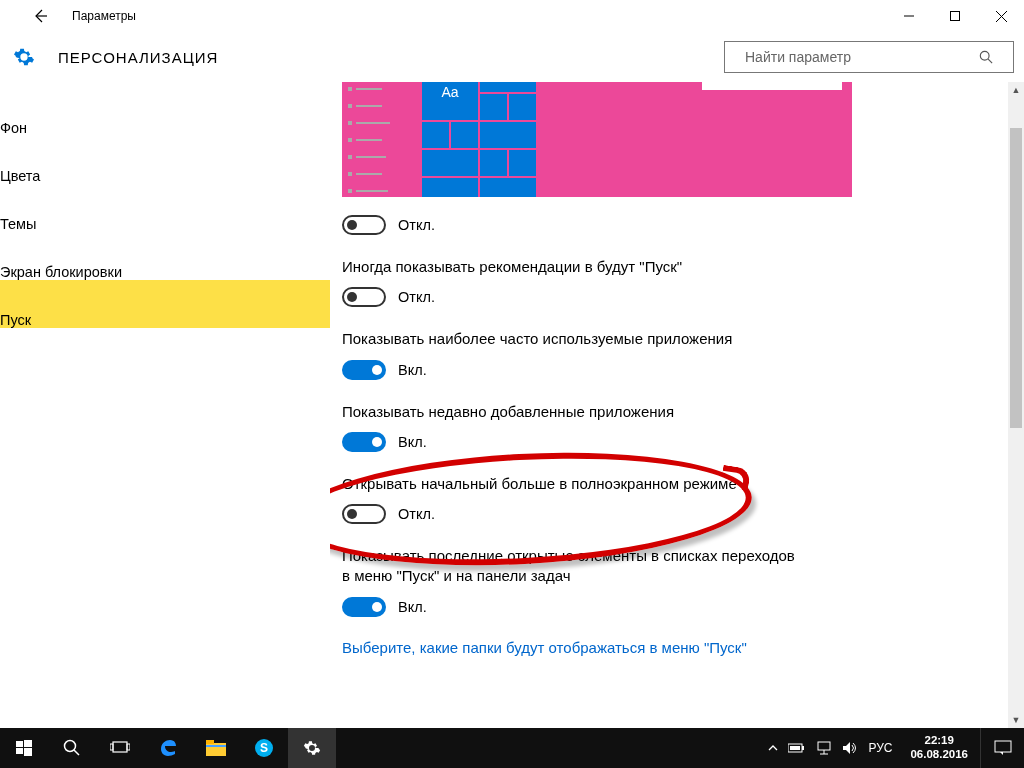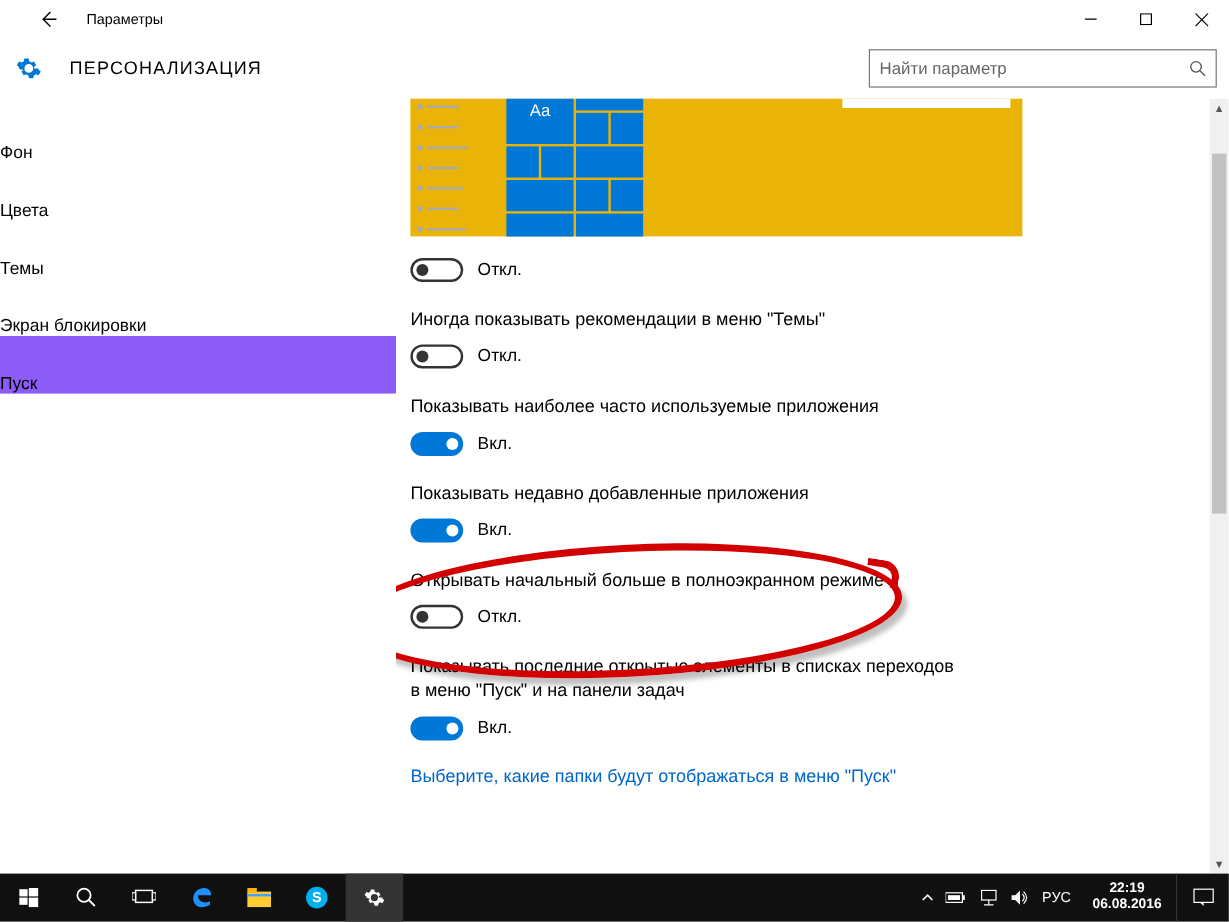--- a/index.html
+++ b/index.html
@@ -11,35 +11,35 @@
   .titlebar .title { margin-left: 16px; }
   .titlebar .spacer { flex: 1; }
   .winctl { width: 46px; height: 32px; display:flex; align-items:center; justify-content:center; font-size: 10px; cursor:pointer; }
   .winctl.close { font-size: 14px; }
 
   
   .catrow { height: 50px; display: flex; align-items: center; padding: 0 10px 0 12px; }
   .gear { width: 24px; height: 24px; display:flex; align-items:center; justify-content:center; color:#0078d7; margin-right: 22px; }
   .cat { font-size: 15px; letter-spacing: 1px; font-weight: 400; }
   .catrow .spacer { flex:1; }
-  .search { width: 290px; height: 32px; border: 1px solid #777; display:flex; align-items:center; padding: 0 8px; font-size: 14px; color:#666; }
+  .search { width: 290px; height: 32px; border: 1px solid #777; display:flex; align-items:center; padding: 0 20px; font-size: 14px; color:#666; }
   .search .ph { flex:1; }
   .search .sicon { font-size: 14px; color:#555; }
 
   
   .body { display:flex; height: calc(768px - 32px - 50px - 40px);  }
   .sidebar { width: 330px; padding-top: 6px; }
   .sidebar-item { height: 48px; display:flex; align-items:flex-end; font-size: 14.5px; cursor:pointer; }
-  .sidebar-item.selected { background: #8b5cf6; }
+  .sidebar-item.selected { background: #fde047; }
 
   .content-wrap { flex:1; position:relative; overflow:hidden; }
   .content { padding: 0 20px 20px 12px; position:relative; }
 
   
-  .preview { width: 510px; height: 115px; background:#eab308; margin-bottom: 18px; position:relative; overflow:hidden; }
+  .preview { width: 510px; height: 115px; background:#ec4899; margin-bottom: 18px; position:relative; overflow:hidden; }
   .preview .leftcol { position:absolute; left:6px; top:0; width:68px; }
   .preview .menuline { height:14px; display:flex; align-items:center; margin-bottom:3px; }
   .preview .dot { width:4px; height:4px; background:#aaa; margin-right:4px; }
   .preview .bar { width:26px; height:2px; background:#aaa; }
   .preview .tiles { position:absolute; left:80px; top:0; }
   .tile { background:#0078d7; position:absolute; }
   .preview .whitewin { position:absolute; right:10px; top:-20px; width:140px; height:28px; background:#fff; }
 
   
   .setting { margin-bottom: 10px; }
@@ -199,21 +199,21 @@
       <div class="setting">
         <div class="row">
           <div class="toggle off">
               <div class="knob"></div>
             </div>
           <div class="state">Откл.</div>
         </div>
       </div>
 
       <div class="setting">
-        <div class="label">Иногда показывать рекомендации в меню "Темы"</div>
+        <div class="label">Иногда показывать рекомендации в будут "Пуск"</div>
         <div class="row">
           <div class="toggle off">
               <div class="knob"></div>
             </div>
           <div class="state">Откл.</div>
         </div>
       </div>
 
       <div class="setting">
         <div class="label">Показывать наиболее часто используемые приложения</div>

